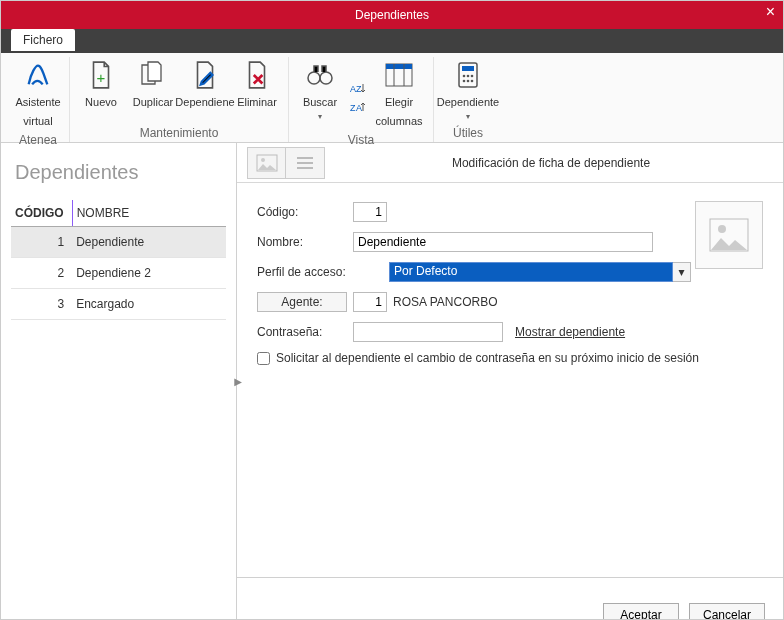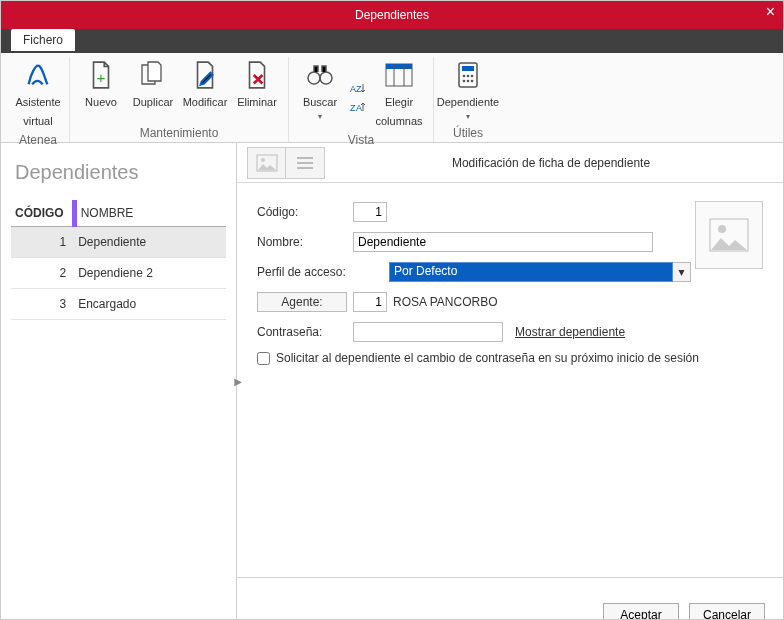--- a/index.html
+++ b/index.html
@@ -142,21 +142,21 @@
     border-collapse: collapse;
   }
   table.list th {
     text-align: left;
     font-size: 12px;
     border-bottom: 1px solid #aaa;
     padding: 6px 4px;
     font-weight: normal;
     color: #333;
   }
-  table.list th.code { width: 54px; text-align: right; font-weight: bold; padding-right: 8px; border-right:5px solid #8b5cf6;}
+  table.list th.code { width: 54px; text-align: right; font-weight: bold; padding-right: 8px; border-right:1px solid #8b5cf6;}
   table.list td {
     padding: 8px 4px;
     border-bottom: 1px solid #e4e4e4;
     font-size: 12px;
   }
   table.list td.code { text-align: right; padding-right: 8px;}
   table.list tr.selected td { background: #e9e9e9; }
   .splitter-handle {
     position: absolute;
     right: -6px;
@@ -349,21 +349,21 @@
         </div>
         <div class="lbl">Duplicar</div>
       </div>
       <div class="ribbon-btn">
         <div class="icon">
           <svg width="26" height="30" viewBox="0 0 24 28">
               <path fill="none" stroke="#555" stroke-width="1.5" d="M5 2h10l4 4v20H5z"></path>
               <path stroke="#0a5ec0" stroke-width="2" d="M9 20l8-8 2 2-8 8-3 1z"></path>
             </svg>
         </div>
-        <div class="lbl">Modificar</div>
+        <div class="lbl">Dependiene</div>
       </div>
       <div class="ribbon-btn">
         <div class="icon">
           <svg width="26" height="30" viewBox="0 0 24 28">
               <path fill="none" stroke="#555" stroke-width="1.5" d="M5 2h10l4 4v20H5z"></path>
               <path stroke="#c8102e" stroke-width="2.5" d="M9 14l8 8M17 14l-8 8"></path>
             </svg>
         </div>
         <div class="lbl">Eliminar</div>
       </div>

